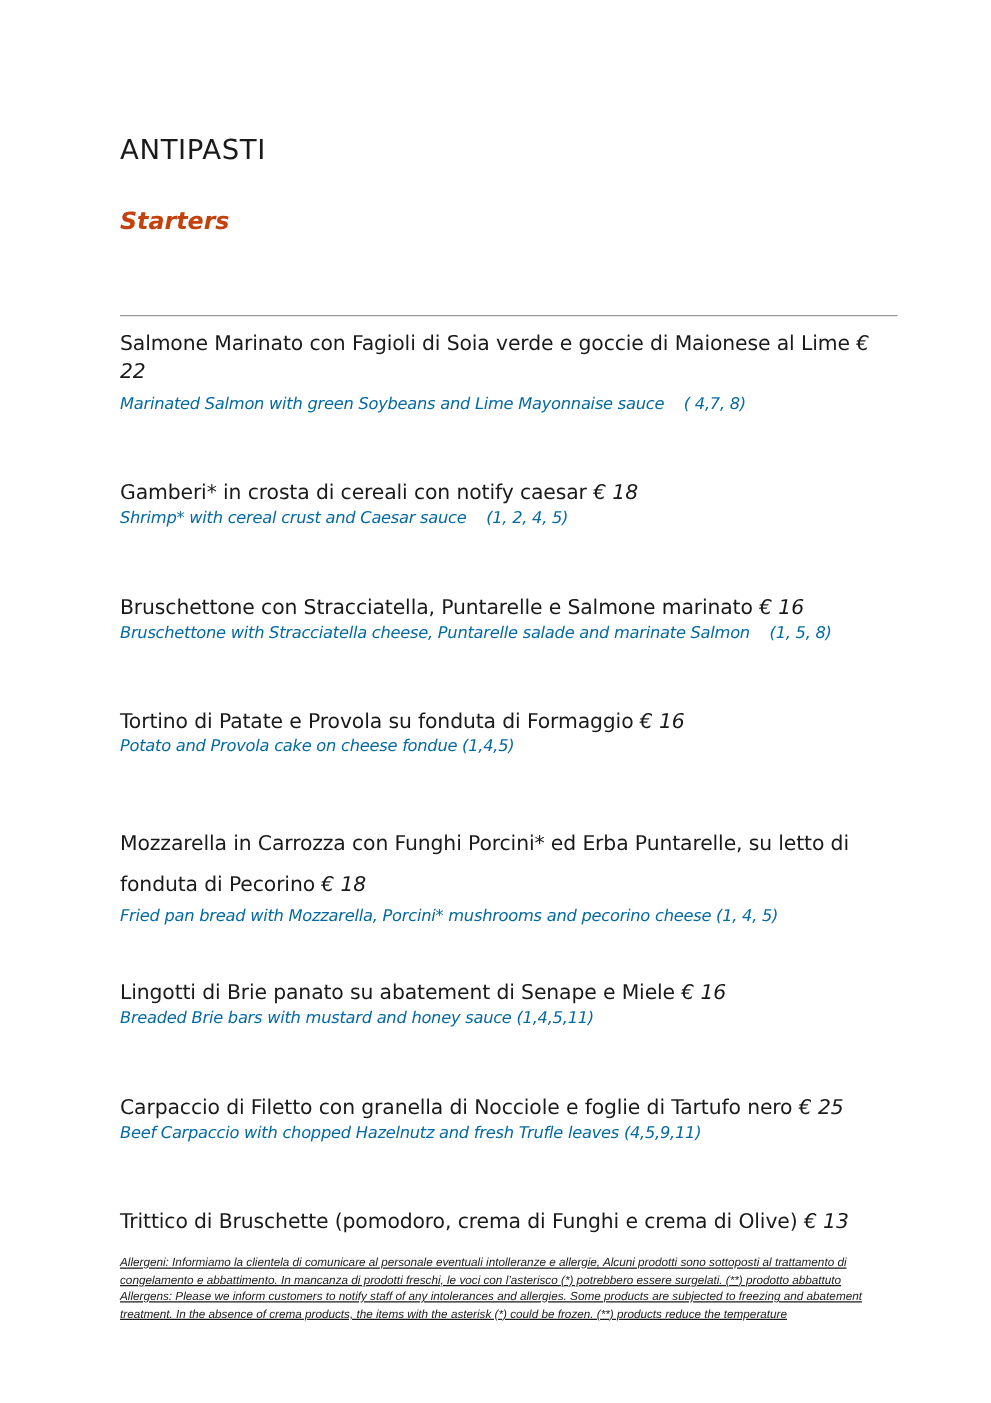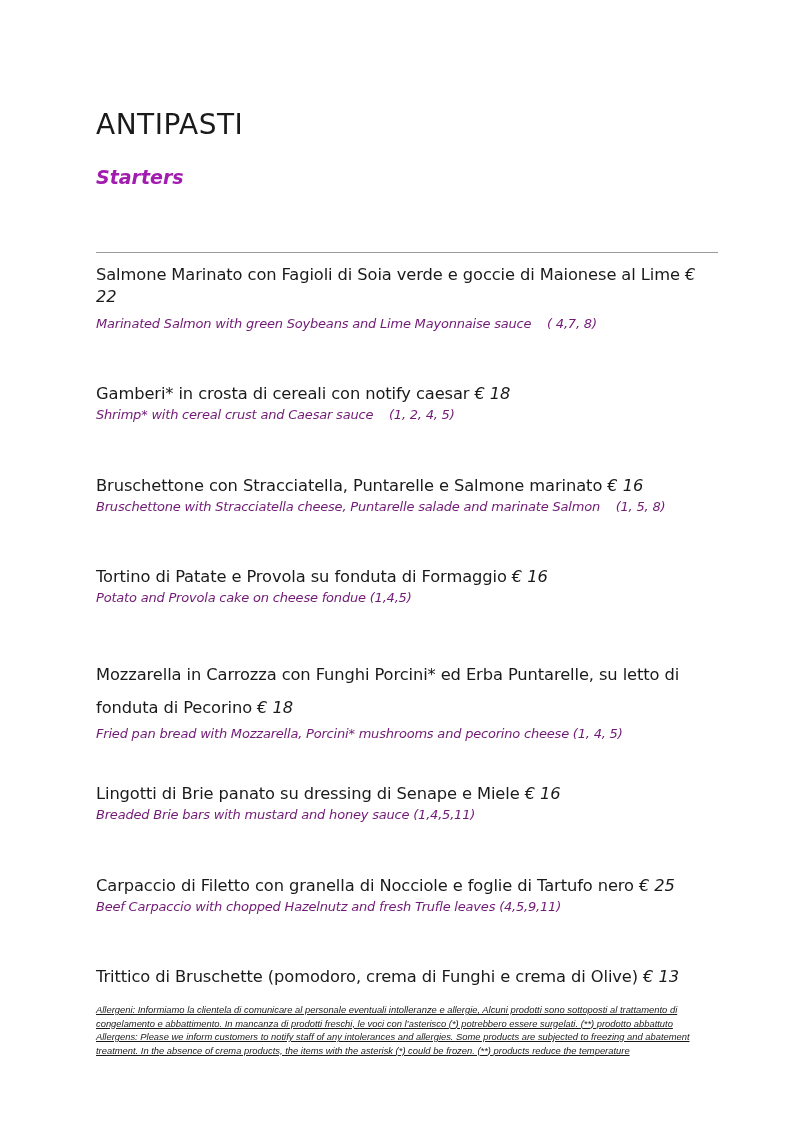--- a/index.html
+++ b/index.html
@@ -13,34 +13,34 @@
       position: relative;
       overflow: hidden;
       color: #1a1a1a;
       font-family: "DejaVu Sans", sans-serif;
     }
     .title {
       position: absolute;
       left: 96px;
       top: 108px;
       font-family: "DejaVu Sans", sans-serif;
-      font-size: 28px;
+      font-size: 22px;
       font-weight: normal;
       letter-spacing: 0.5px;
       color: #1a1a1a;
       margin: 0;
     }
     .subtitle {
       position: absolute;
       left: 96px;
       top: 166px;
       font-family: "DejaVu Sans", sans-serif;
       font-style: italic;
       font-size: 19px;
-      color: #a21caf;
+      color: #c2410c;
       margin: 0;
     }
     .divider {
       position: absolute;
       left: 96px;
       top: 252px;
       width: 622px;
       height: 0;
       border-top: 1.5px solid #9a9a9a;
     }
@@ -59,21 +59,21 @@
     }
     .price {
       font-style: italic;
       font-weight: normal;
     }
     .item-desc {
       font-family: "DejaVu Sans", sans-serif;
       font-style: italic;
       font-size: 13px;
       line-height: 20px;
-      color: #701a75;
+      color: #0369a1;
       margin: 0;
       letter-spacing: -0.2px;
       white-space: pre;
     }
     .footnote {
       position: absolute;
       left: 96px;
       top: 1003px;
       width: 630px;
       font-family: "Liberation Sans", sans-serif;
@@ -112,21 +112,21 @@
   <p class="item-name"><span>Tortino di Patate e Provola su fonduta di Formaggio </span> <span class="price">€ 16</span></p>
   <p class="item-desc">Potato and Provola cake on cheese fondue (1,4,5)</p>
 </div>
 
 <div class="item" style="top:658px;">
   <p class="item-name" style="line-height:33px;"><span>Mozzarella in Carrozza con Funghi Porcini* ed Erba Puntarelle, su letto di fonduta di Pecorino</span> <span class="price">€ 18</span></p>
   <p class="item-desc">Fried pan bread with Mozzarella, Porcini* mushrooms and pecorino cheese (1, 4, 5)</p>
 </div>
 
 <div class="item" style="top:783px;">
-  <p class="item-name"><span>Lingotti di Brie panato su dressing di Senape e Miele</span> <span class="price">€ 16</span></p>
+  <p class="item-name"><span>Lingotti di Brie panato su abatement di Senape e Miele</span> <span class="price">€ 16</span></p>
   <p class="item-desc">Breaded Brie bars with mustard and honey sauce (1,4,5,11)</p>
 </div>
 
 <div class="item" style="top:875px;">
   <p class="item-name"><span>Carpaccio di Filetto con granella di Nocciole e foglie di Tartufo nero</span> <span class="price">€ 25</span></p>
   <p class="item-desc">Beef Carpaccio with chopped Hazelnutz and fresh Trufle leaves (4,5,9,11)</p>
 </div>
 
 <div class="item" style="top:966px;">
   <p class="item-name"><span>Trittico di Bruschette (pomodoro, crema di Funghi e crema di Olive)</span> <span class="price">€ 13</span></p>

